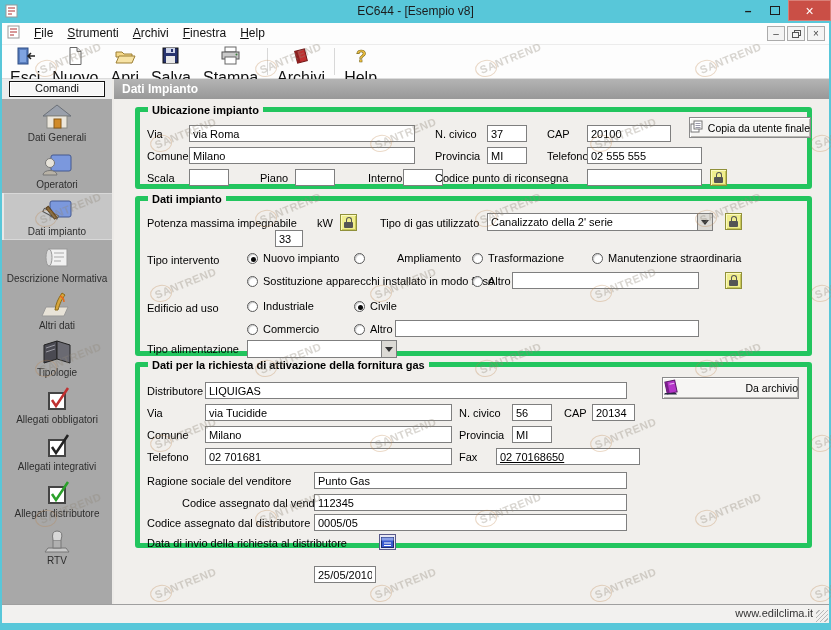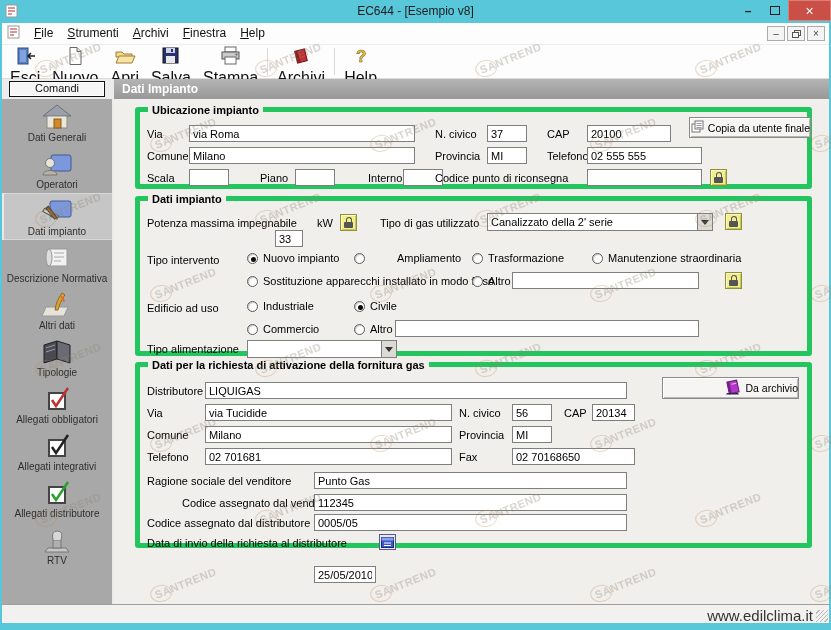--- a/index.html
+++ b/index.html
@@ -50,35 +50,35 @@
   .main-col { flex:1; display:flex; flex-direction:column; border-left:2px solid #edebe8; min-width:0; }
   .main-header { height:20px; background:linear-gradient(#b4b4b4,#989898); color:#fff; font-weight:bold; font-size:12px; line-height:20px; padding-left:8px; }
   .form-area { position:relative; flex:1; background:#f1efec; }
 
   
   .group { position:absolute; border:5px solid #22c55e; border-radius:3px; }
   .group-title { position:absolute; top:-8px; left:8px; background:#f1efec; padding:0 4px; font-size:11px; font-weight:bold; color:#000; white-space:nowrap; }
   .abs { position:absolute; }
   .lbl { position:absolute; font-size:11px; color:#000; white-space:nowrap; }
   .inp { position:absolute; height:17px; border:1px solid #7f7f7f; background:#fff; font-family:"Liberation Sans",sans-serif; font-size:11px; color:#000; padding:0 3px; }
-  .btn { position:absolute; background:#f6f5f3; border:1px solid #8a8a8a; box-shadow: inset 1px 1px 0 #fff, inset -1px -1px 0 #b9b7b3; display:flex; align-items:center; justify-content:flex-end; gap:4px; font-size:10.5px; color:#000; white-space:nowrap; }
+  .btn { position:absolute; background:#f6f5f3; border:1px solid #8a8a8a; box-shadow: inset 1px 1px 0 #fff, inset -1px -1px 0 #b9b7b3; display:flex; align-items:center; justify-content:space-between; gap:4px; font-size:10.5px; color:#000; white-space:nowrap; }
   .combo { position:absolute; height:18px; background:#fff; border:1px solid #7f7f7f; }
   .combo .cval { position:absolute; left:3px; top:2px; right:18px; font-size:11px; white-space:nowrap; overflow:hidden; }
   .combo .cbtn { position:absolute; right:0; top:0; bottom:0; width:15px; background:#dcdad5; border-left:1px solid #7f7f7f; }
   .combo .cbtn::after { content:''; position:absolute; left:3px; top:6px; border:4px solid transparent; border-top:5px solid #333; }
   .radio-opt { position:absolute; display:flex; align-items:center; gap:5px; font-size:11px; color:#000; white-space:nowrap; }
   .rdot { width:11px; height:11px; border-radius:50%; background:#fff; border:1px solid #5a5a5a; box-shadow: inset 1px 1px 1px #c9c9c9; position:relative; flex:none; }
   .radio-opt.checked .rdot::after { content:''; position:absolute; left:3px; top:3px; width:5px; height:5px; border-radius:50%; background:#0a0a0a; }
   .lockbtn { position:absolute; width:17px; height:17px; background:#f0ee8e; border:1px solid #90903a; box-shadow: inset 1px 1px 0 #fbfac0, inset -1px -1px 0 #c9c75a; }
   .padlock { display:block; width:9px; height:6px; background:#555; margin:7px auto 0; position:relative; border-radius:1px; }
   .padlock::before { content:''; position:absolute; left:1.5px; top:-5px; width:4px; height:5px; border:1.5px solid #555; border-bottom:none; border-radius:3px 3px 0 0; }
 
   
   .statusbar { position:relative; height:18px; background:#f2f1ef; }
-  .status-link { position:absolute; right:16px; top:2px; font-size:15px; color:#333; }
+  .status-link { position:absolute; right:16px; top:2px; font-size:11px; color:#333; }
   .grip { position:absolute; right:1px; bottom:1px; width:12px; height:12px; background: repeating-linear-gradient(135deg, transparent 0 2px, #b9b9b9 2px 3px); }
 
   
   .wm-layer { position:absolute; inset:0; pointer-events:none; z-index:40; overflow:hidden; }
   .wm { position:absolute; font-size:11px; font-weight:bold; letter-spacing:0.5px; color:rgba(145,135,120,0.34); transform:rotate(-22deg); }
   .wm::before { content:''; position:absolute; left:-5px; top:-2px; width:20px; height:15px; border:1px solid rgba(190,130,70,0.30); border-radius:50%; transform:rotate(14deg); }
 </style>
 </head>
 <body>
 
@@ -467,21 +467,21 @@
             <input class="inp" style="left: 452px; top: 37px; width: 43px;" readonly="" value="20134">
 
             <span class="lbl" style="left:7px; top:62px;">Comune</span>
             <input class="inp" style="left: 65px; top: 59px; width: 247px;" readonly="" value="Milano">
             <span class="lbl" style="left:319px; top:62px;">Provincia</span>
             <input class="inp" style="left: 372px; top: 59px; width: 40px;" readonly="" value="MI">
 
             <span class="lbl" style="left:7px; top:84px;">Telefono</span>
             <input class="inp" style="left: 65px; top: 81px; width: 247px;" readonly="" value="02 701681">
             <span class="lbl" style="left:319px; top:84px;">Fax</span>
-            <input class="inp" style="left: 372px; top: 81px; width: 123px;" readonly="" value="02 70168650">
+            <input class="inp" style="left: 356px; top: 81px; width: 144px; text-decoration: underline;" readonly="" value="02 70168650">
 
             <span class="lbl" style="left:7px; top:108px;">Ragione sociale del venditore</span>
             <input class="inp" style="left: 174px; top: 105px; width: 313px;" readonly="" value="Punto Gas">
 
             <span class="lbl" style="left:22px; top:130px;margin-left:20px;">Codice assegnato dal venditore</span>
             <input class="inp" style="left: 174px; top: 127px; width: 313px;" readonly="" value="112345">
 
             <span class="lbl" style="left:7px; top:150px;">Codice assegnato dal distributore</span>
             <input class="inp" style="left: 174px; top: 147px; width: 313px;" readonly="" value="0005/05">
 

